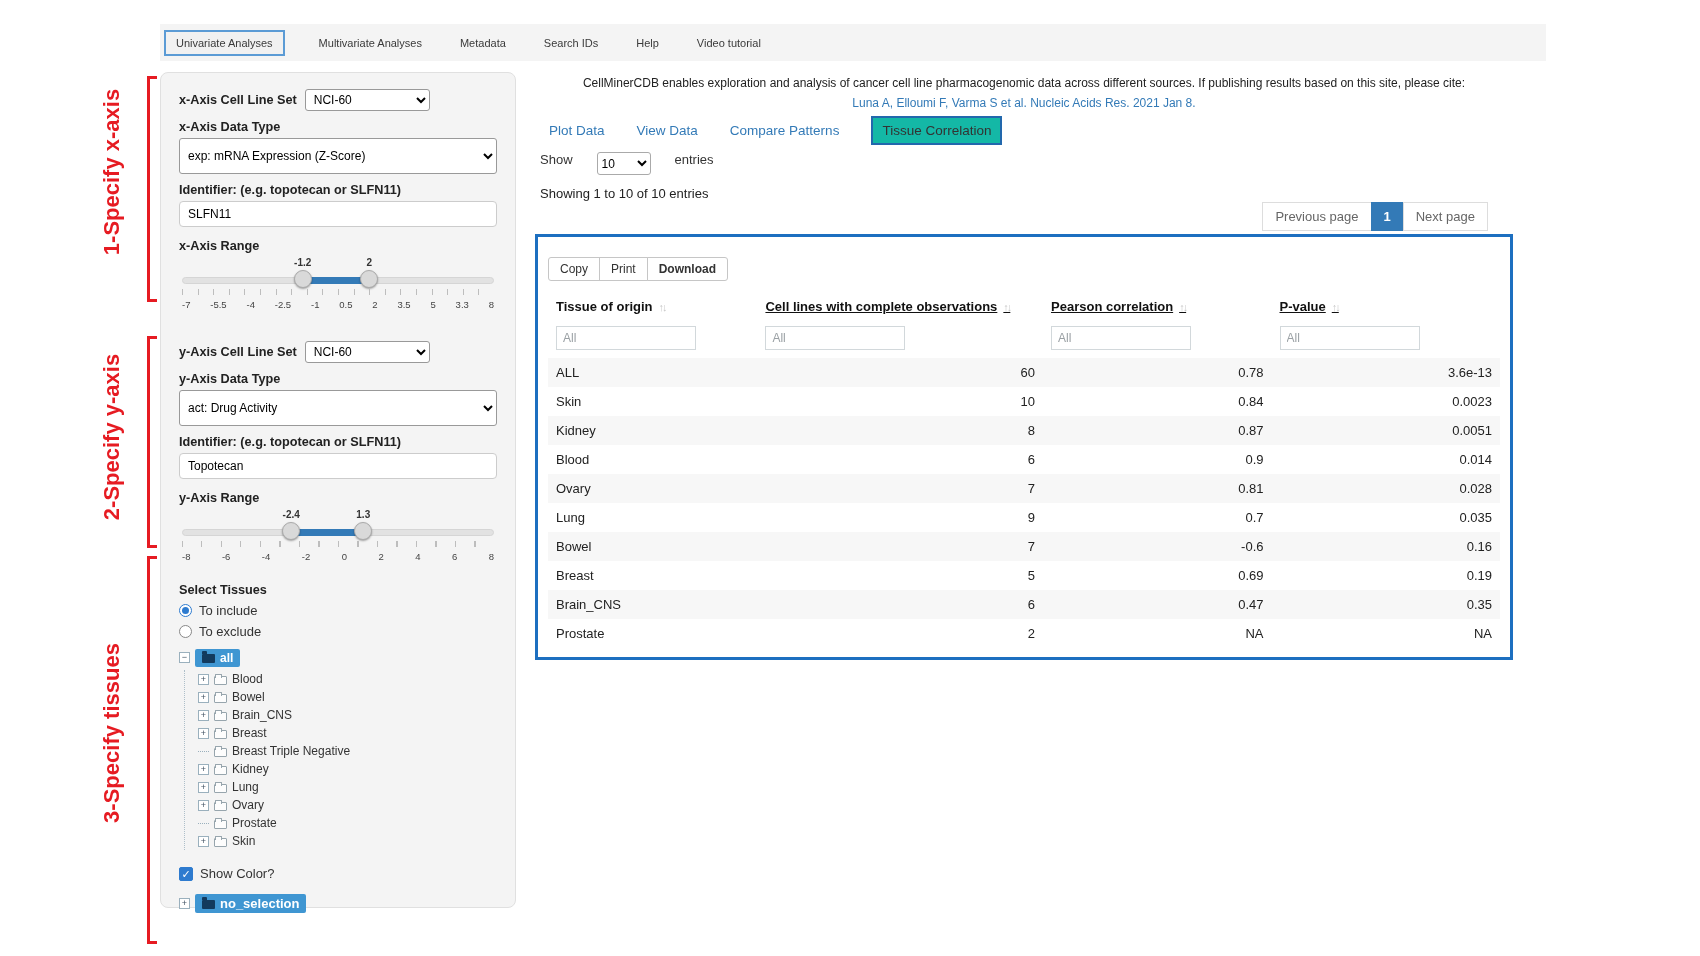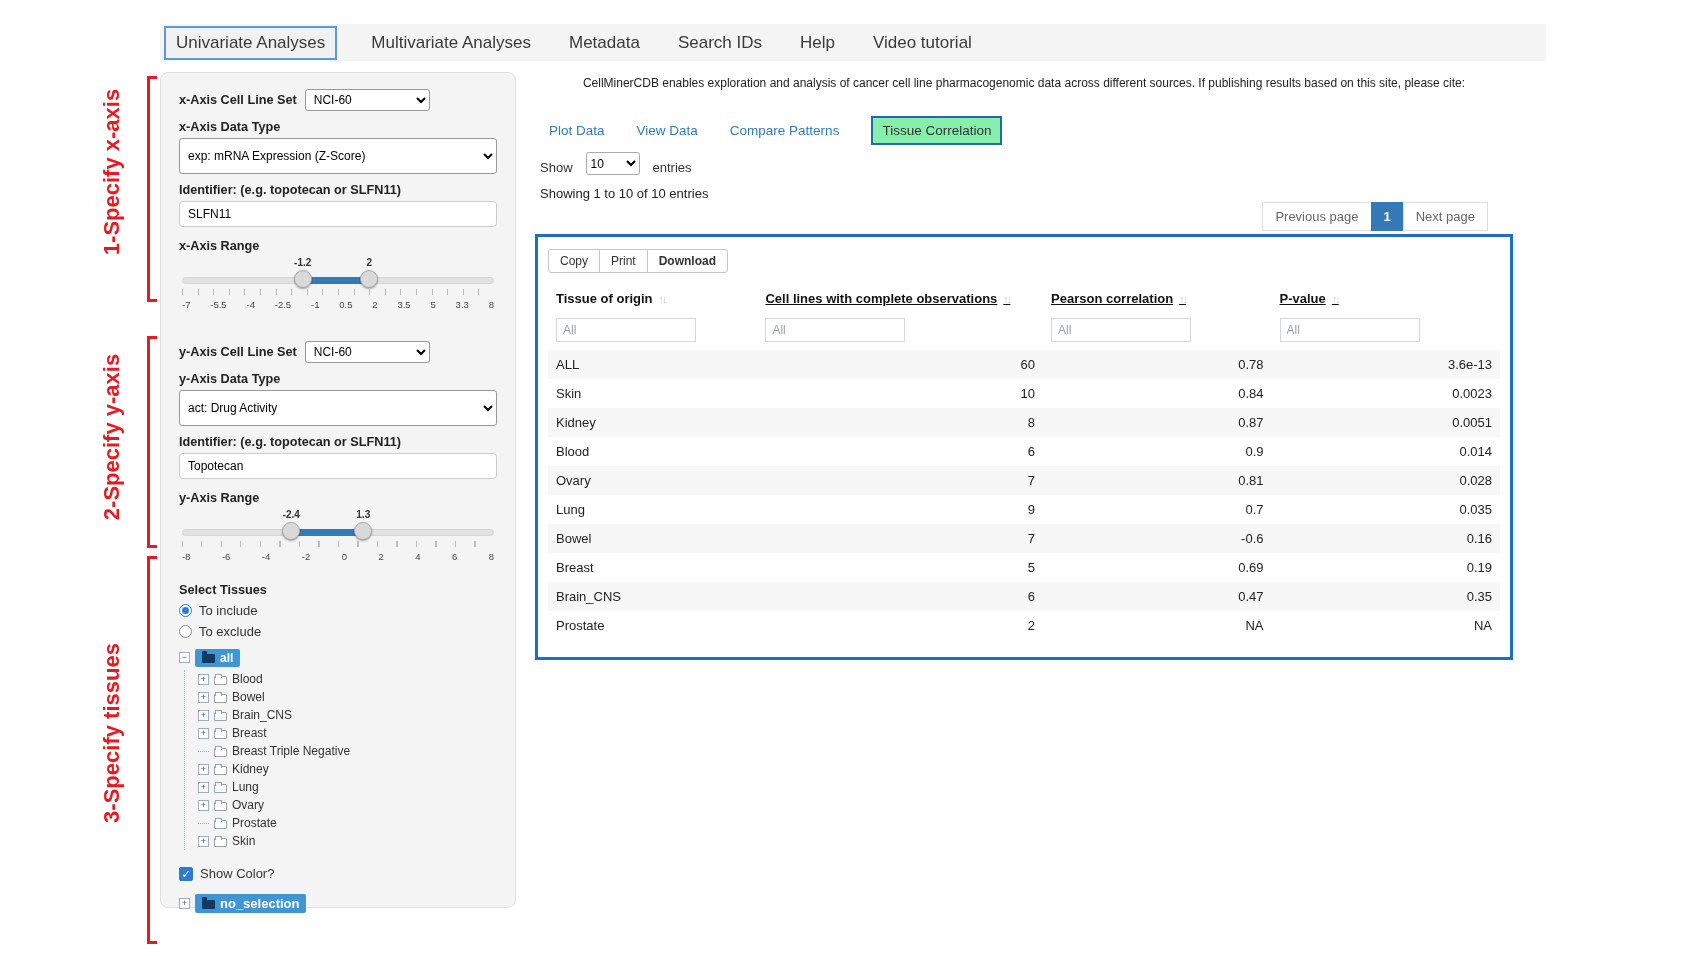--- a/index.html
+++ b/index.html
@@ -2,21 +2,21 @@
 <html><head>
 <meta charset="utf-8">
 <style>
   * { box-sizing: border-box; }
   body { margin:0; background:#fff; font-family:"Liberation Sans","DejaVu Sans",sans-serif; color:#333; }
   .page { position:relative; width:1700px; height:956px; background:#fff; overflow:hidden; }
 
   
   .topnav { position:absolute; left:160px; top:24px; width:1386px; height:37px; background:#f4f4f4;
             display:flex; align-items:center; gap:30px; padding-left:4px; }
-  .navtab { font-size:17px; color:#3a3a3a; text-decoration:none; cursor:pointer; padding:6px 4px; white-space:nowrap; }
+  .navtab { font-size:11px; color:#3a3a3a; text-decoration:none; cursor:pointer; padding:6px 4px; white-space:nowrap; }
   .navtab.active { border:2px solid #5b9bd5; padding:5px 10px; background:#f1f1f1; }
 
   
   .ann { position:absolute; width:280px; height:28px; left:-27px; color:#e61b22; font-weight:bold;
          font-size:22px; text-align:center; transform:rotate(-90deg); white-space:nowrap; }
   .bracket { position:absolute; left:147px; width:10px; border-left:3px solid #e61b22;
              border-top:3px solid #e61b22; border-bottom:3px solid #e61b22; }
 
   
   .sidebar { position:absolute; left:160px; top:72px; width:356px; height:836px; background:#f4f4f4;
@@ -64,31 +64,31 @@
   .folder.filled { background:#123a5e; }
   .folder.outline { background:#fdfdfd; border:1px solid #97a5ad; }
   .tree-children { margin-left:5px; padding-left:13px; border-left:1px dotted #aebfc9; margin-top:2px; }
   .mt12 { margin-top:12px; } .mt16 { margin-top:16px; }
 
   
   .citation { position:absolute; left:535px; top:76px; width:978px; text-align:center; font-size:12px; color:#222; }
   .citelink { display:block; margin-top:6px; color:#337ab7; text-decoration:none; cursor:pointer; }
   .subtabs { position:absolute; left:549px; top:116px; display:flex; gap:32px; align-items:center; font-size:13.5px; }
   .subtab { color:#337ab7; text-decoration:none; cursor:pointer; white-space:nowrap; }
-  .subtab.active { color:#333; border:2px solid #2268ad; background:#86efac; padding:5px 9px; }
-  .show-row { position:absolute; left:540px; top:152px; display:flex; align-items:flex-end; gap:13px; font-size:13px; }
+  .subtab.active { color:#333; border:2px solid #2268ad; background:#14b8a6; padding:5px 9px; }
+  .show-row { position:absolute; left:540px; top:152px; display:flex; align-items:flex-start; gap:24px; font-size:13px; }
   .show-row select { font-size:12px; height:23px; width:54px; border:1px solid #aaa; border-radius:3px; background:#fff; }
   .showing { position:absolute; left:540px; top:186px; font-size:13px; color:#222; }
   .pagination { position:absolute; right:212px; top:202px; display:flex; }
   .pbtn { border:1px solid #ddd; color:#666; padding:6px 12px; font-size:13px; background:#fff; text-decoration:none;
           cursor:pointer; margin-left:-1px; white-space:nowrap; }
   .pbtn.active { background:#337ab7; border-color:#337ab7; color:#fff; font-weight:bold; }
 
   .table-wrap { position:absolute; left:535px; top:234px; width:978px; height:426px; border:3px solid #1d6fc0;
-                background:#fff; padding:12px 10px; }
+                background:#fff; padding:20px 10px; }
   .dt-buttons { display:inline-flex; }
   .dt-btn { border:1px solid #c6c6c6; background:#fff; color:#333; font-size:12px; padding:4px 11px; cursor:pointer;
             margin-right:-1px; }
   .dt-btn:first-child { border-radius:3px 0 0 3px; }
   .dt-btn:last-child { border-radius:0 3px 3px 0;font-weight:bold; }
   table.dt { width:100%; border-collapse:collapse; font-size:13px; margin-top:10px; table-layout:fixed; }
   table.dt col.c1 { width:22%; } table.dt col.c2 { width:30%; } table.dt col.c3 { width:24%; } table.dt col.c4 { width:24%; }
   table.dt th { font-weight:bold; padding:8px 8px; color:#111; }
   table.dt th.hleft { text-align:left; } table.dt th.hcenter { text-align:left;text-decoration:underline; }
   .sort { color:#c8c8c8; font-size:11px; letter-spacing:-2px; padding-left:6px; cursor:pointer; }
@@ -283,20 +283,21 @@
       <span class="chip">
         <span class="folder filled"></span>
         <span>no_selection</span>
       </span>
     </div>
 
   </aside>
 
   <div class="citation">
     <div>CellMinerCDB enables exploration and analysis of cancer cell line pharmacogenomic data across different sources. If publishing results based on this site, please cite:</div>
+    <a class="citelink">Luna A, Elloumi F, Varma S et al. Nucleic Acids Res. 2021 Jan 8.</a>
   </div>
 
   <div class="subtabs">
     <a class="subtab">Plot Data</a>
     <a class="subtab">View Data</a>
     <a class="subtab">Compare Patterns</a>
     <a class="subtab active">Tissue Correlation</a>
   </div>
 
   <div class="show-row">

